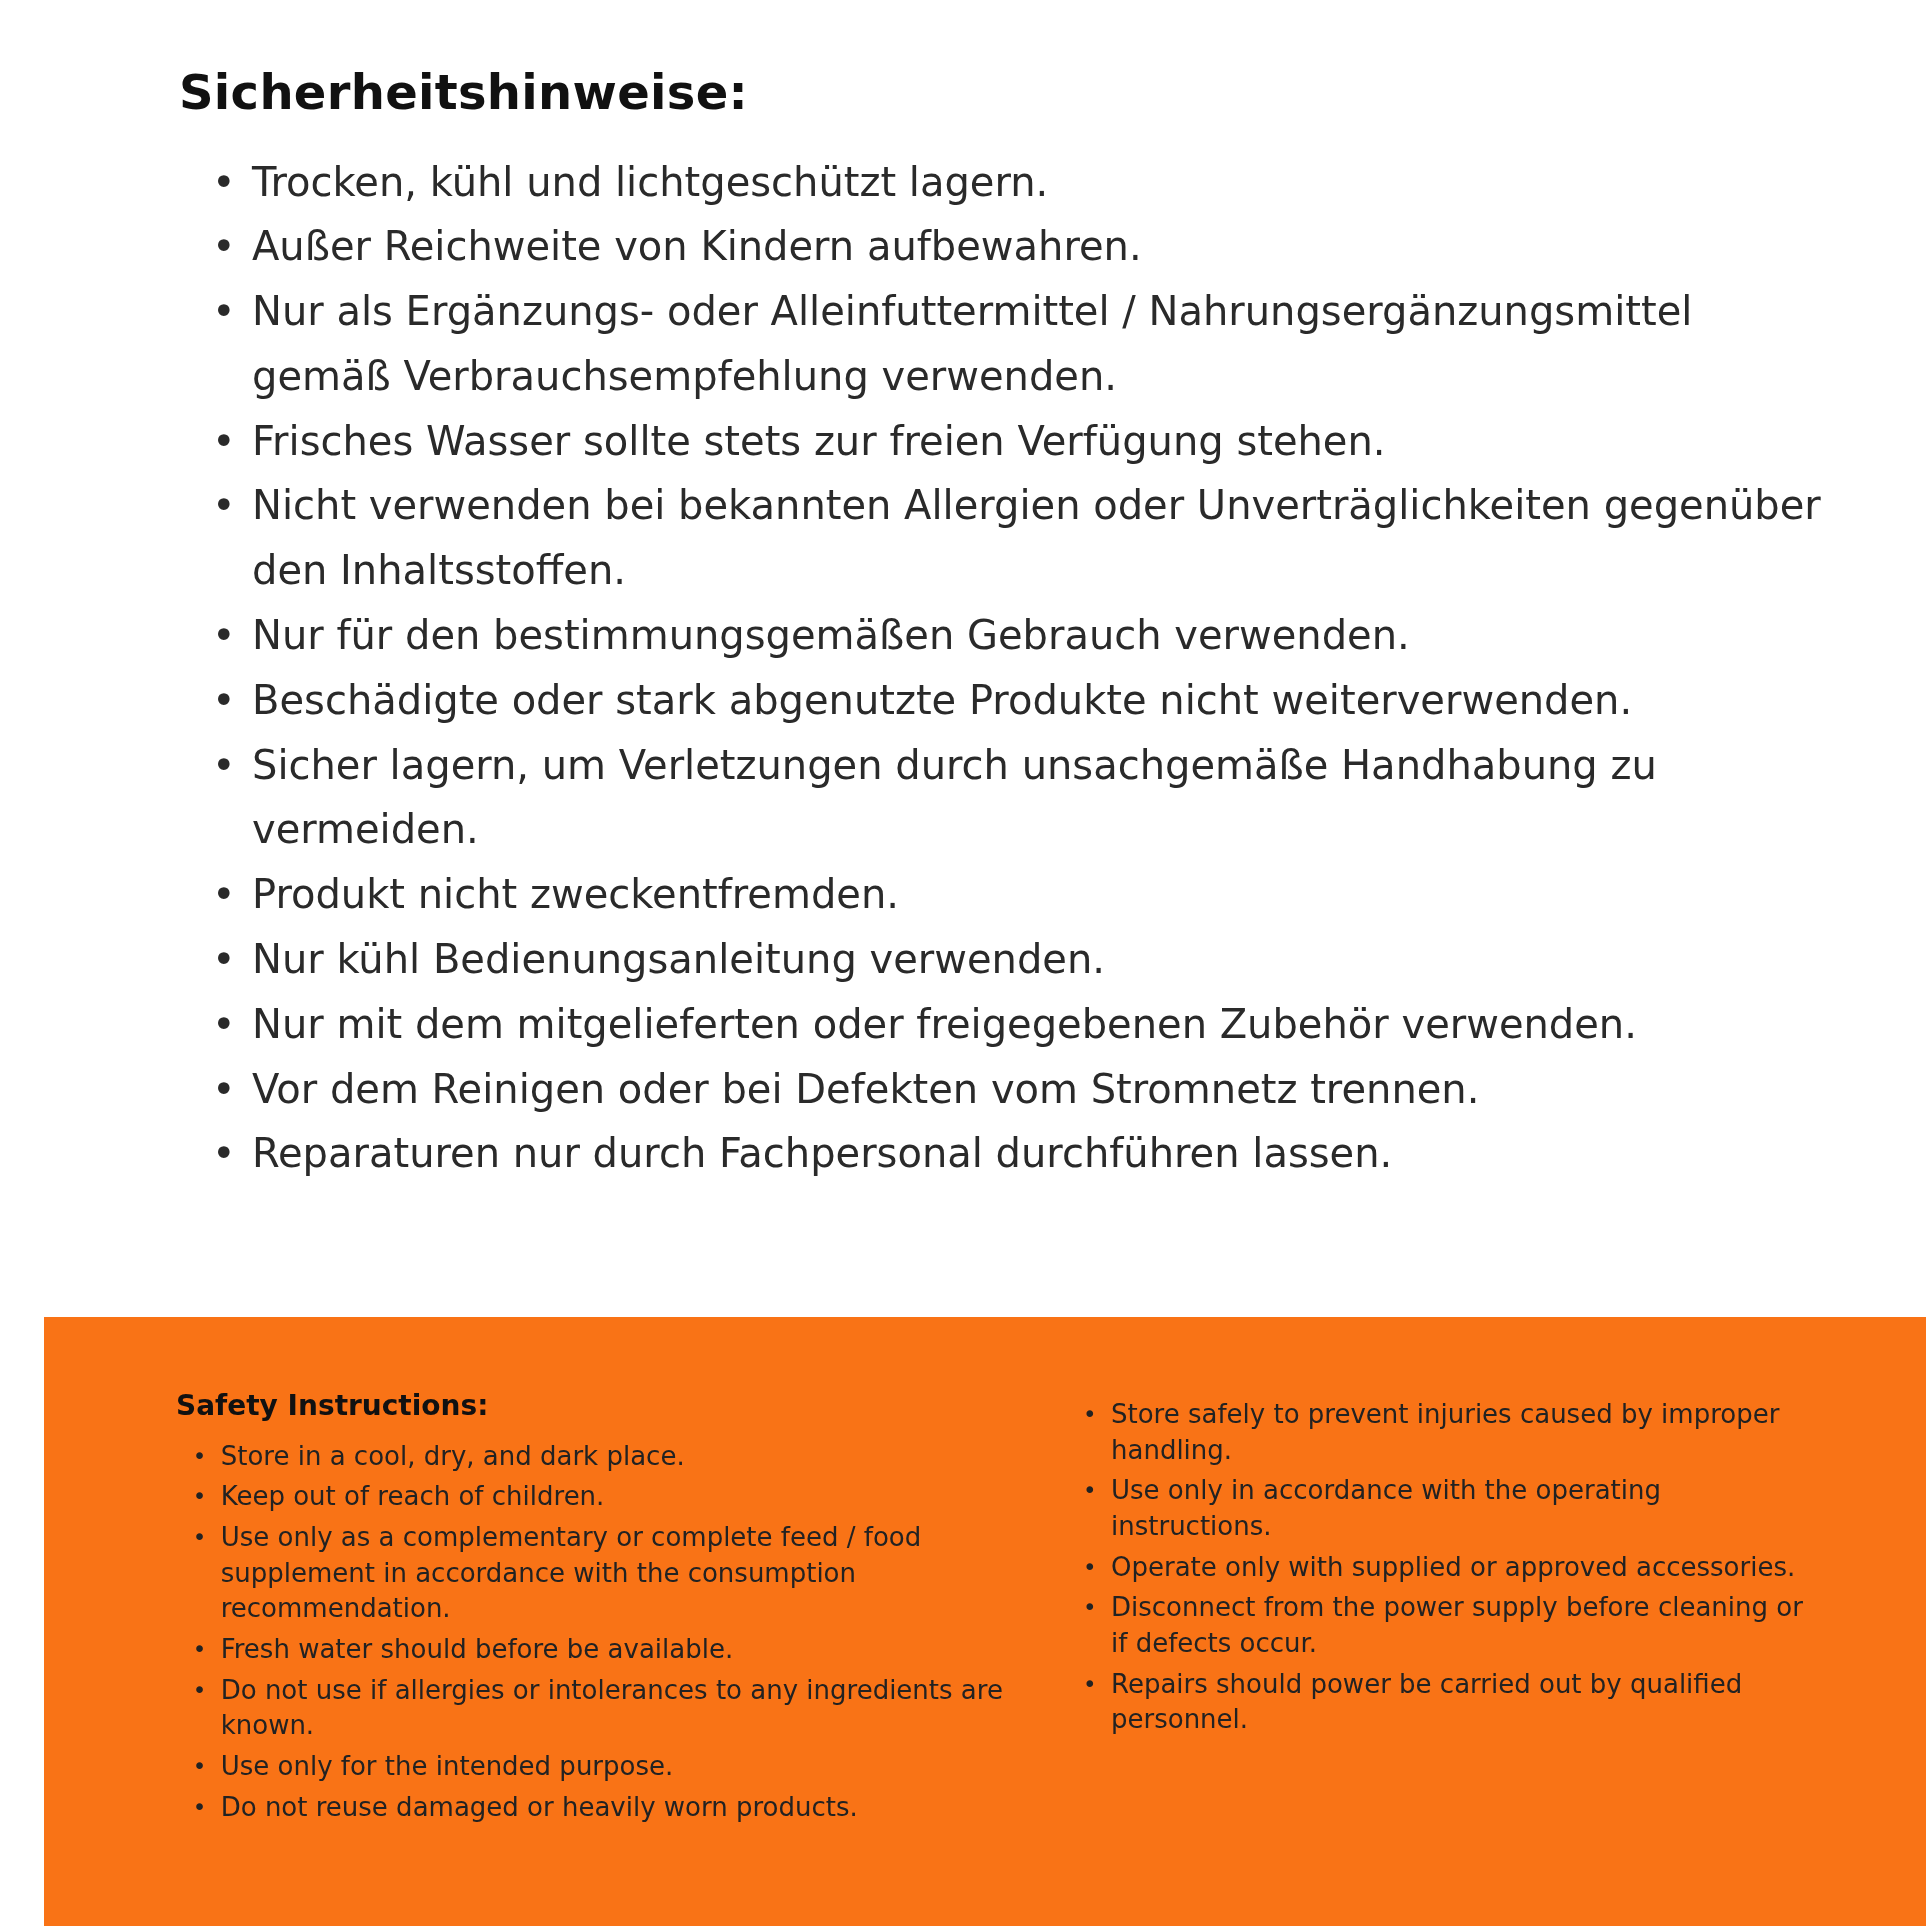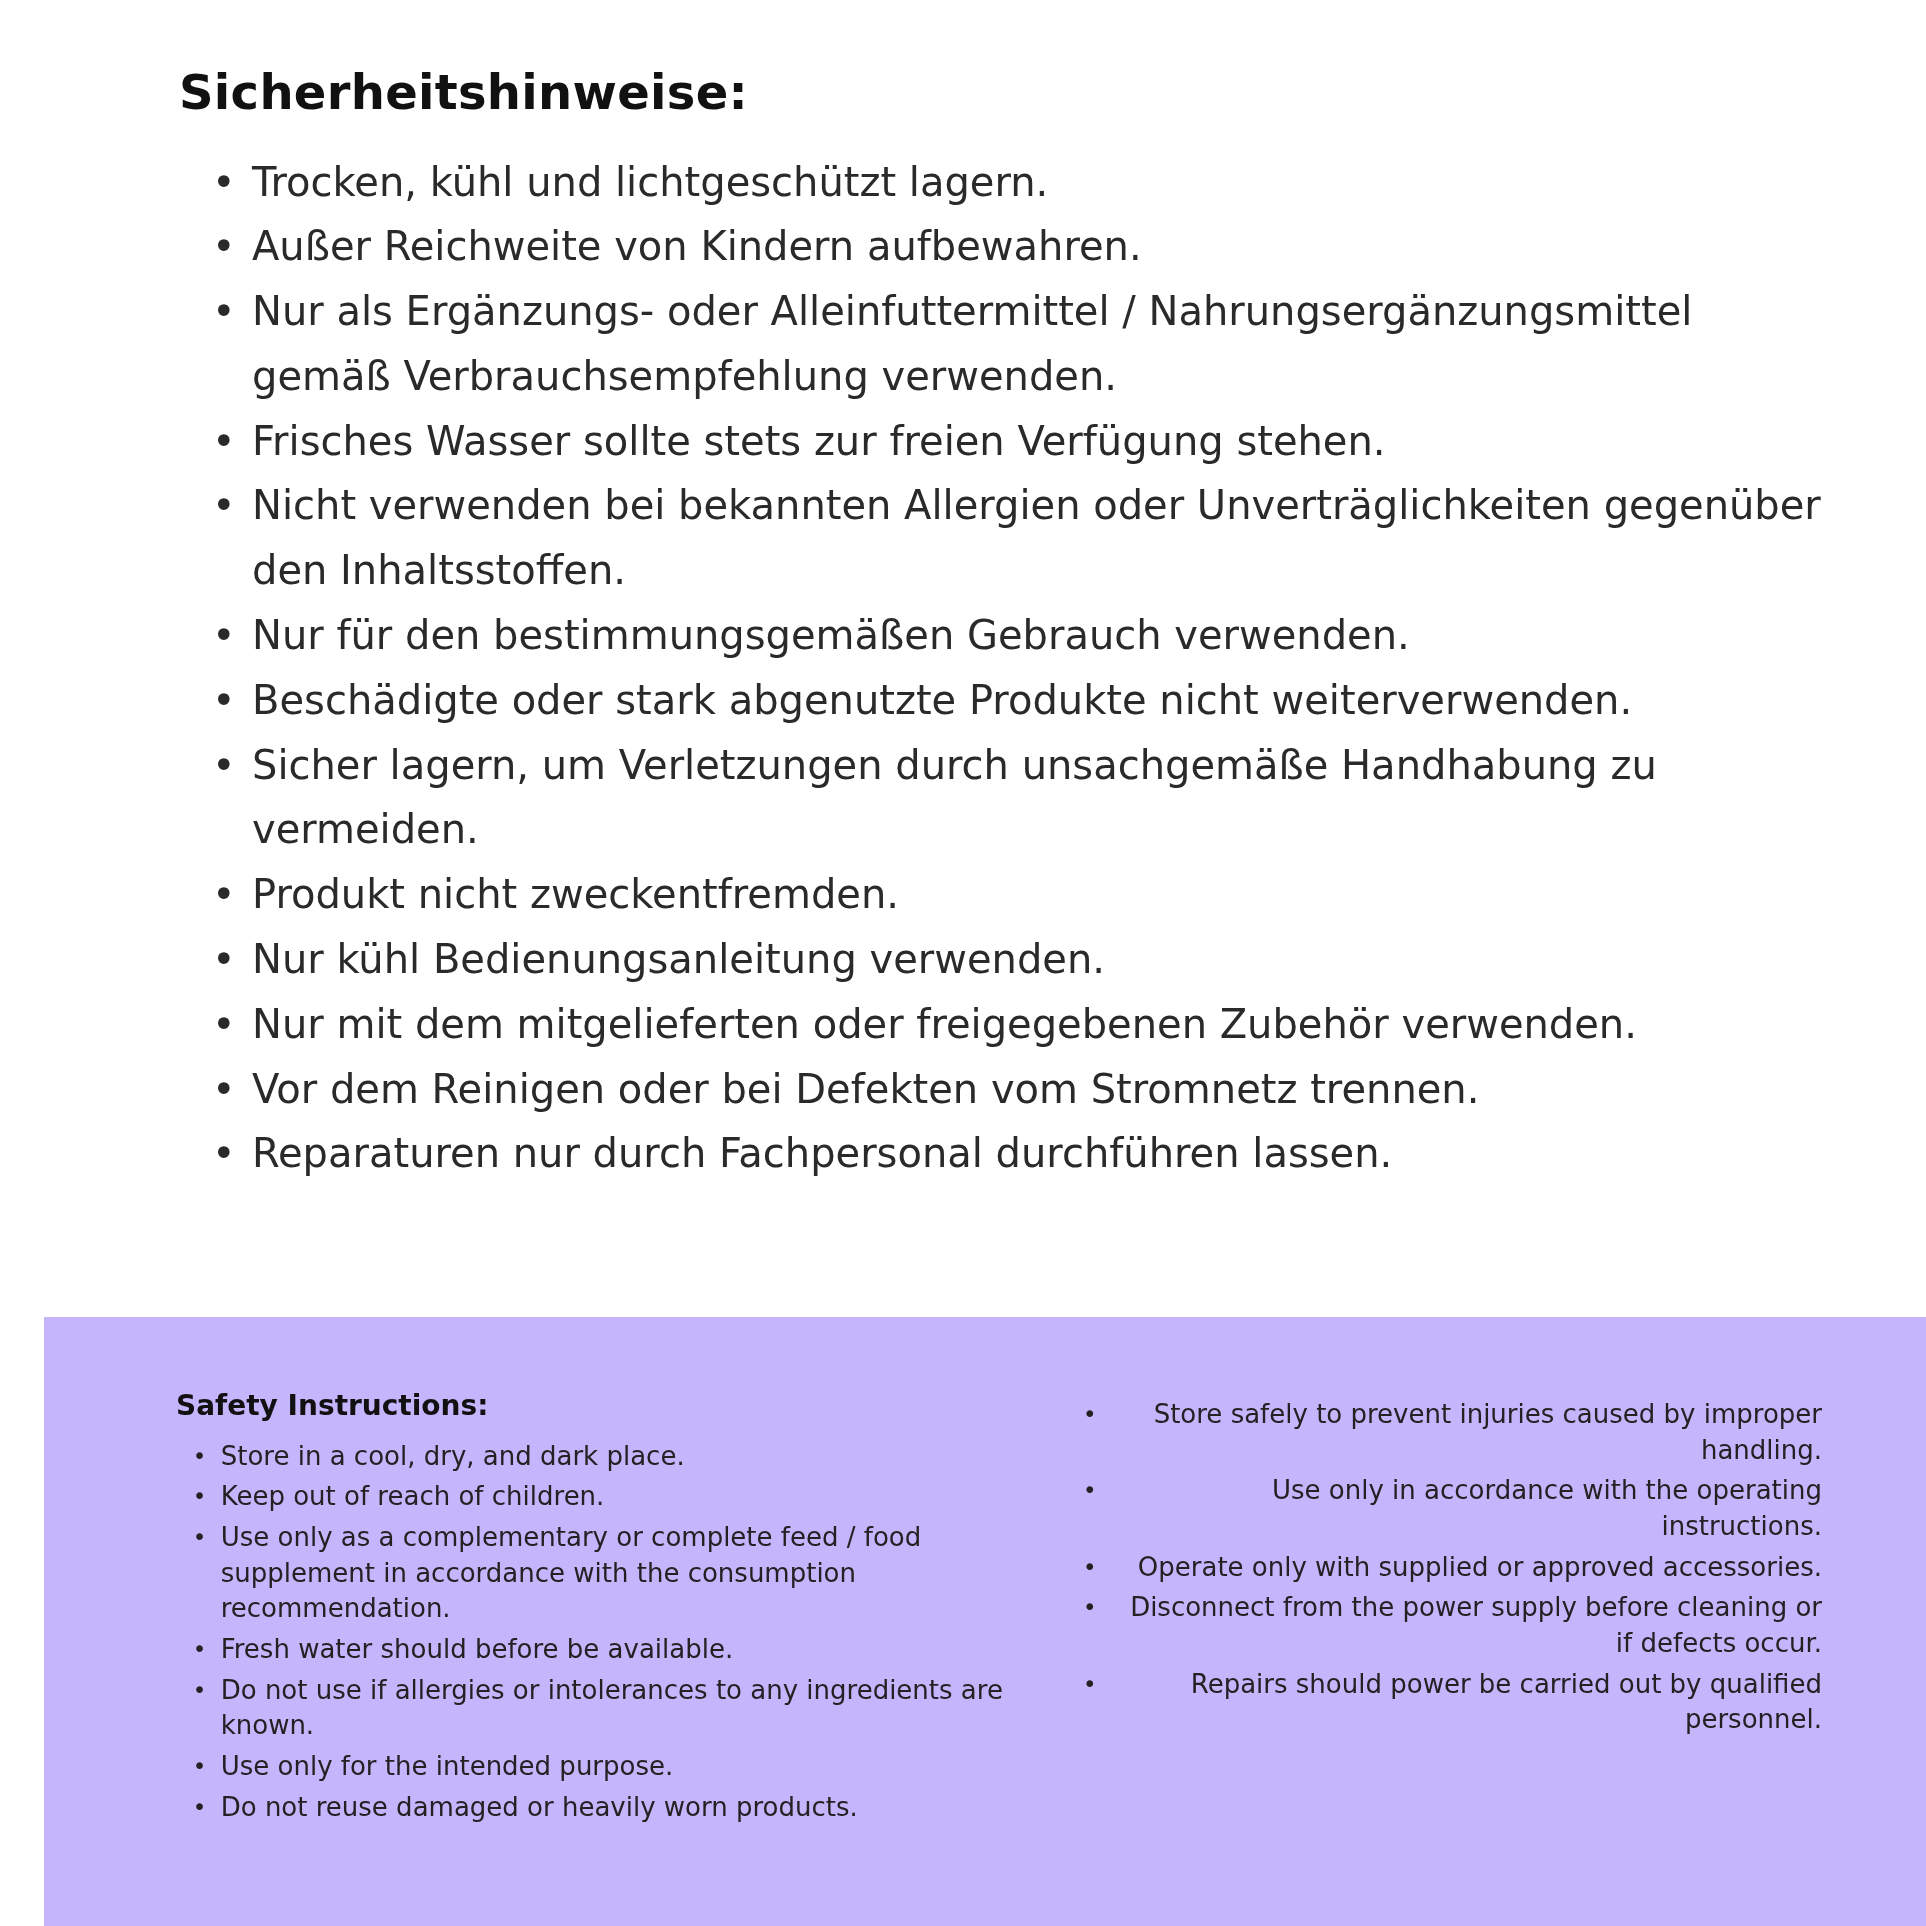--- a/index.html
+++ b/index.html
@@ -52,33 +52,32 @@
     content: "\2022";
     position: absolute;
     left: 0;
     color: #2a2a2a;
   }
 
   
   .english-section {
     box-sizing: border-box;
     height: 609px;
-    background: #c4b5fd;
+    background: #f97316;
     padding: 72px 96px 0 132px;
     display: flex;
     gap: 34px;
   }
   .col-left {
     width: 873px;
     flex: 0 0 auto;
   }
   .col-right {
     flex: 1 1 auto;
     padding-top: 0;
-    text-align: right;
   }
   .english-title {
     margin: 0 0 16.7px 0;
     font-size: 28px;
     font-weight: 700;
     color: #111111;
   }
   .english-section ul.bullet-list {
     margin-left: 16.7px;
   }

